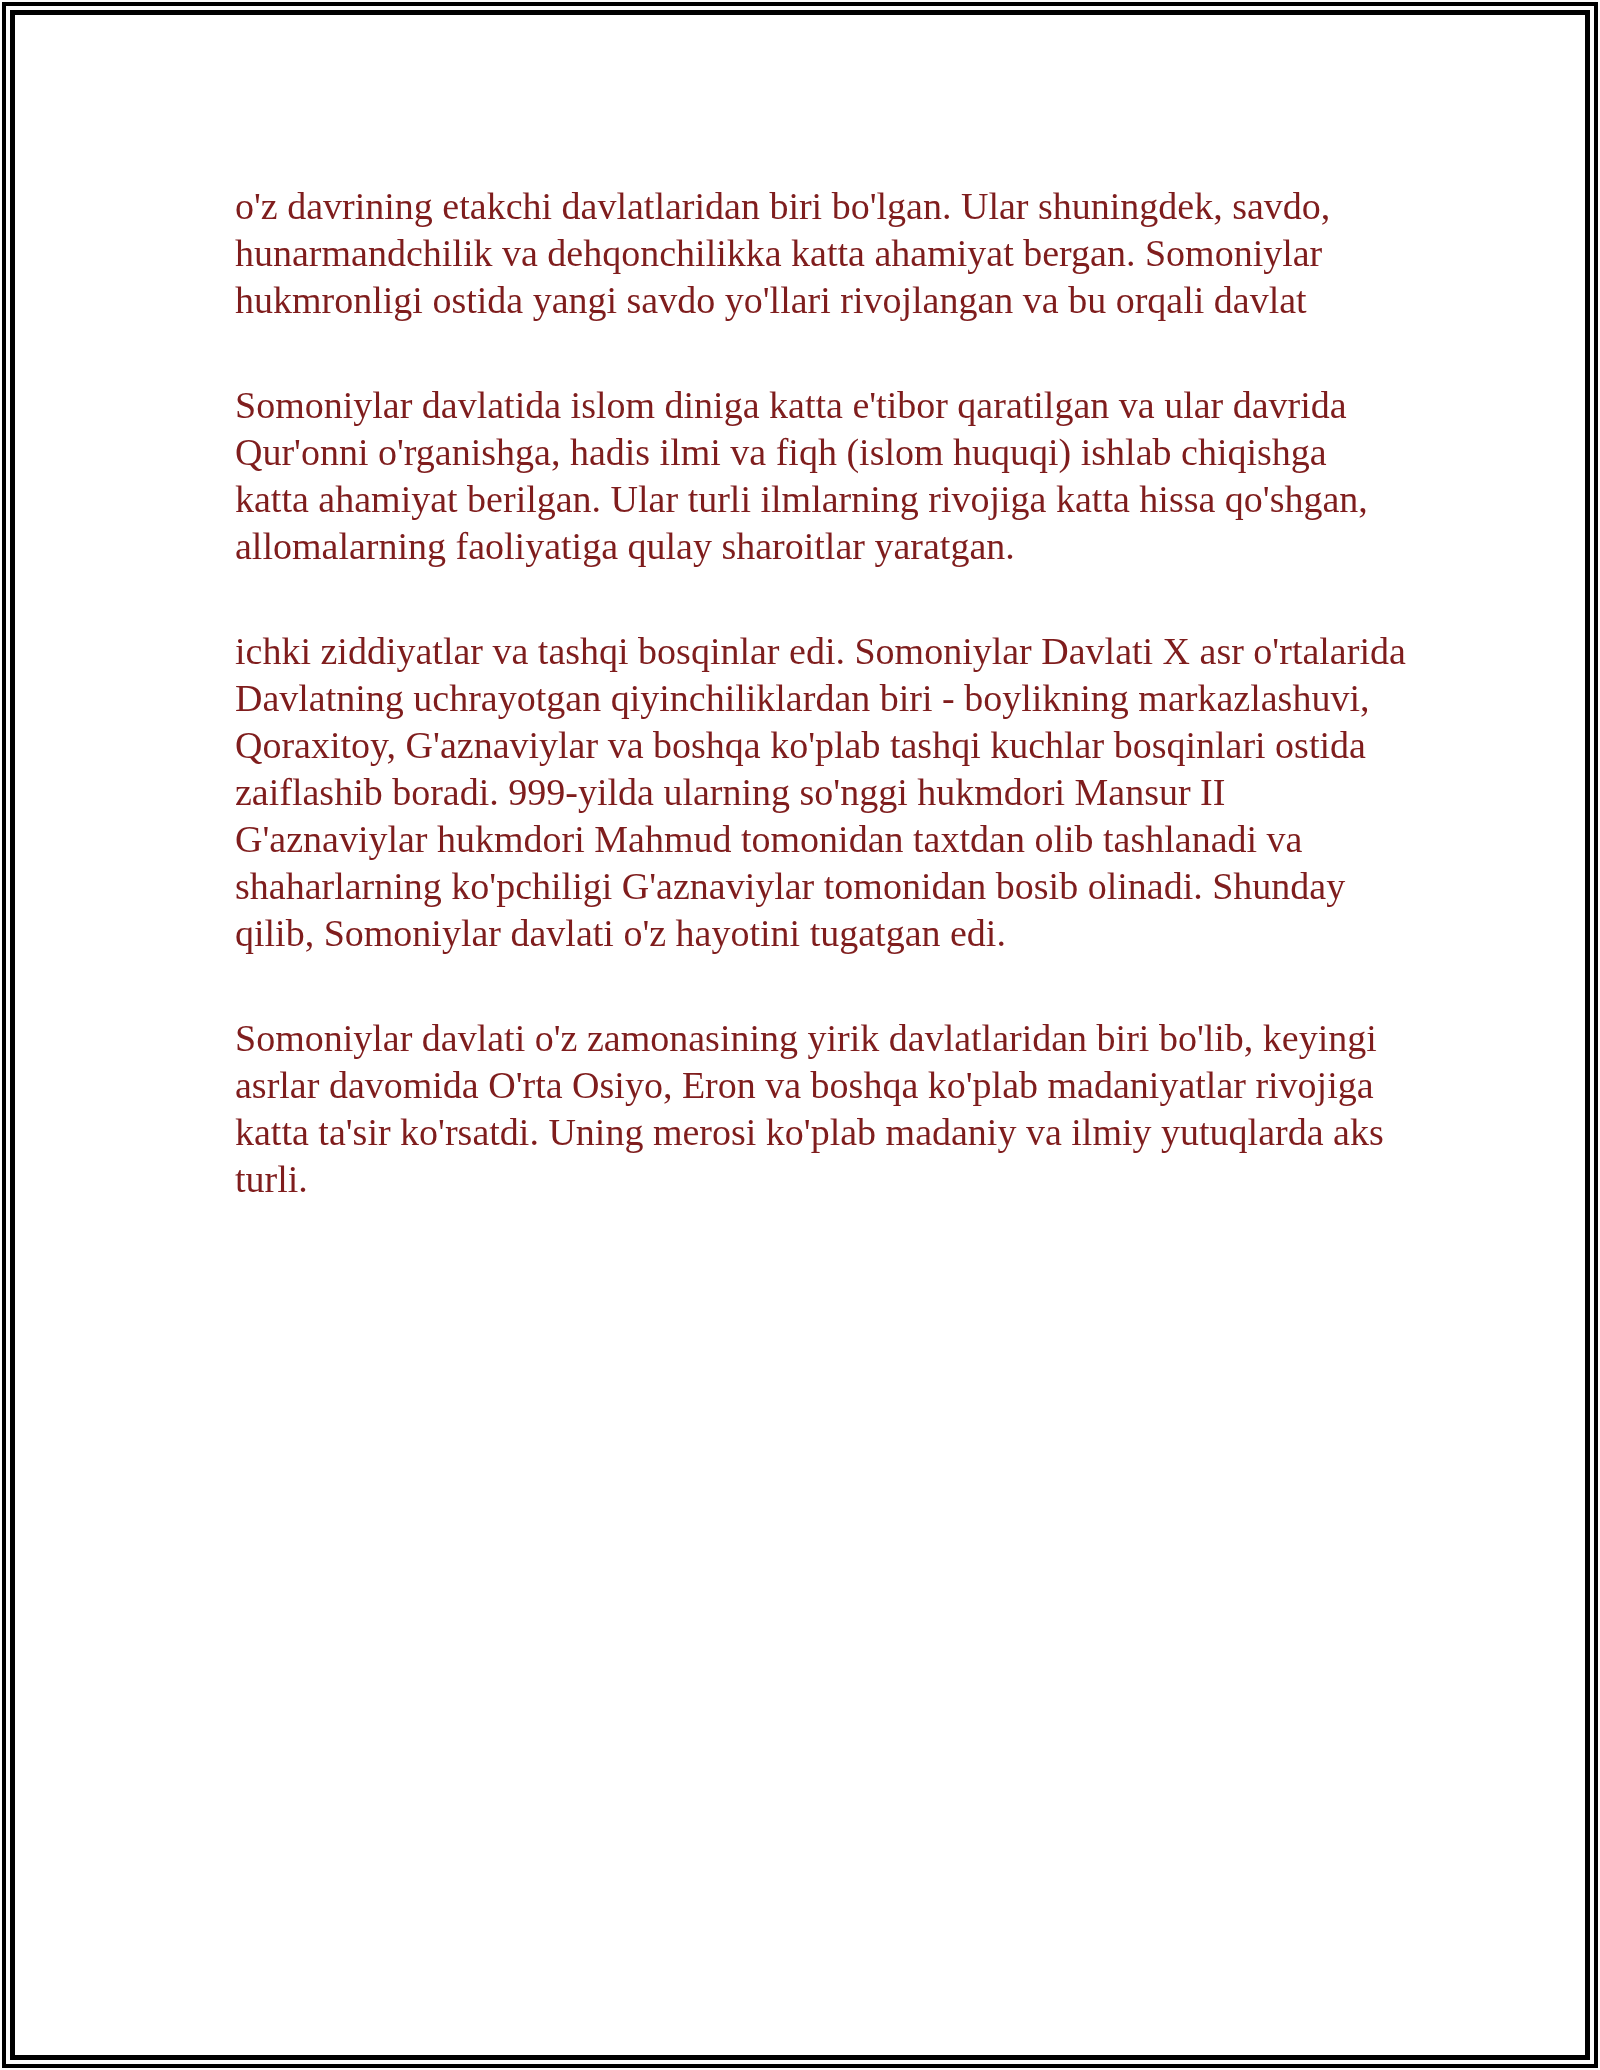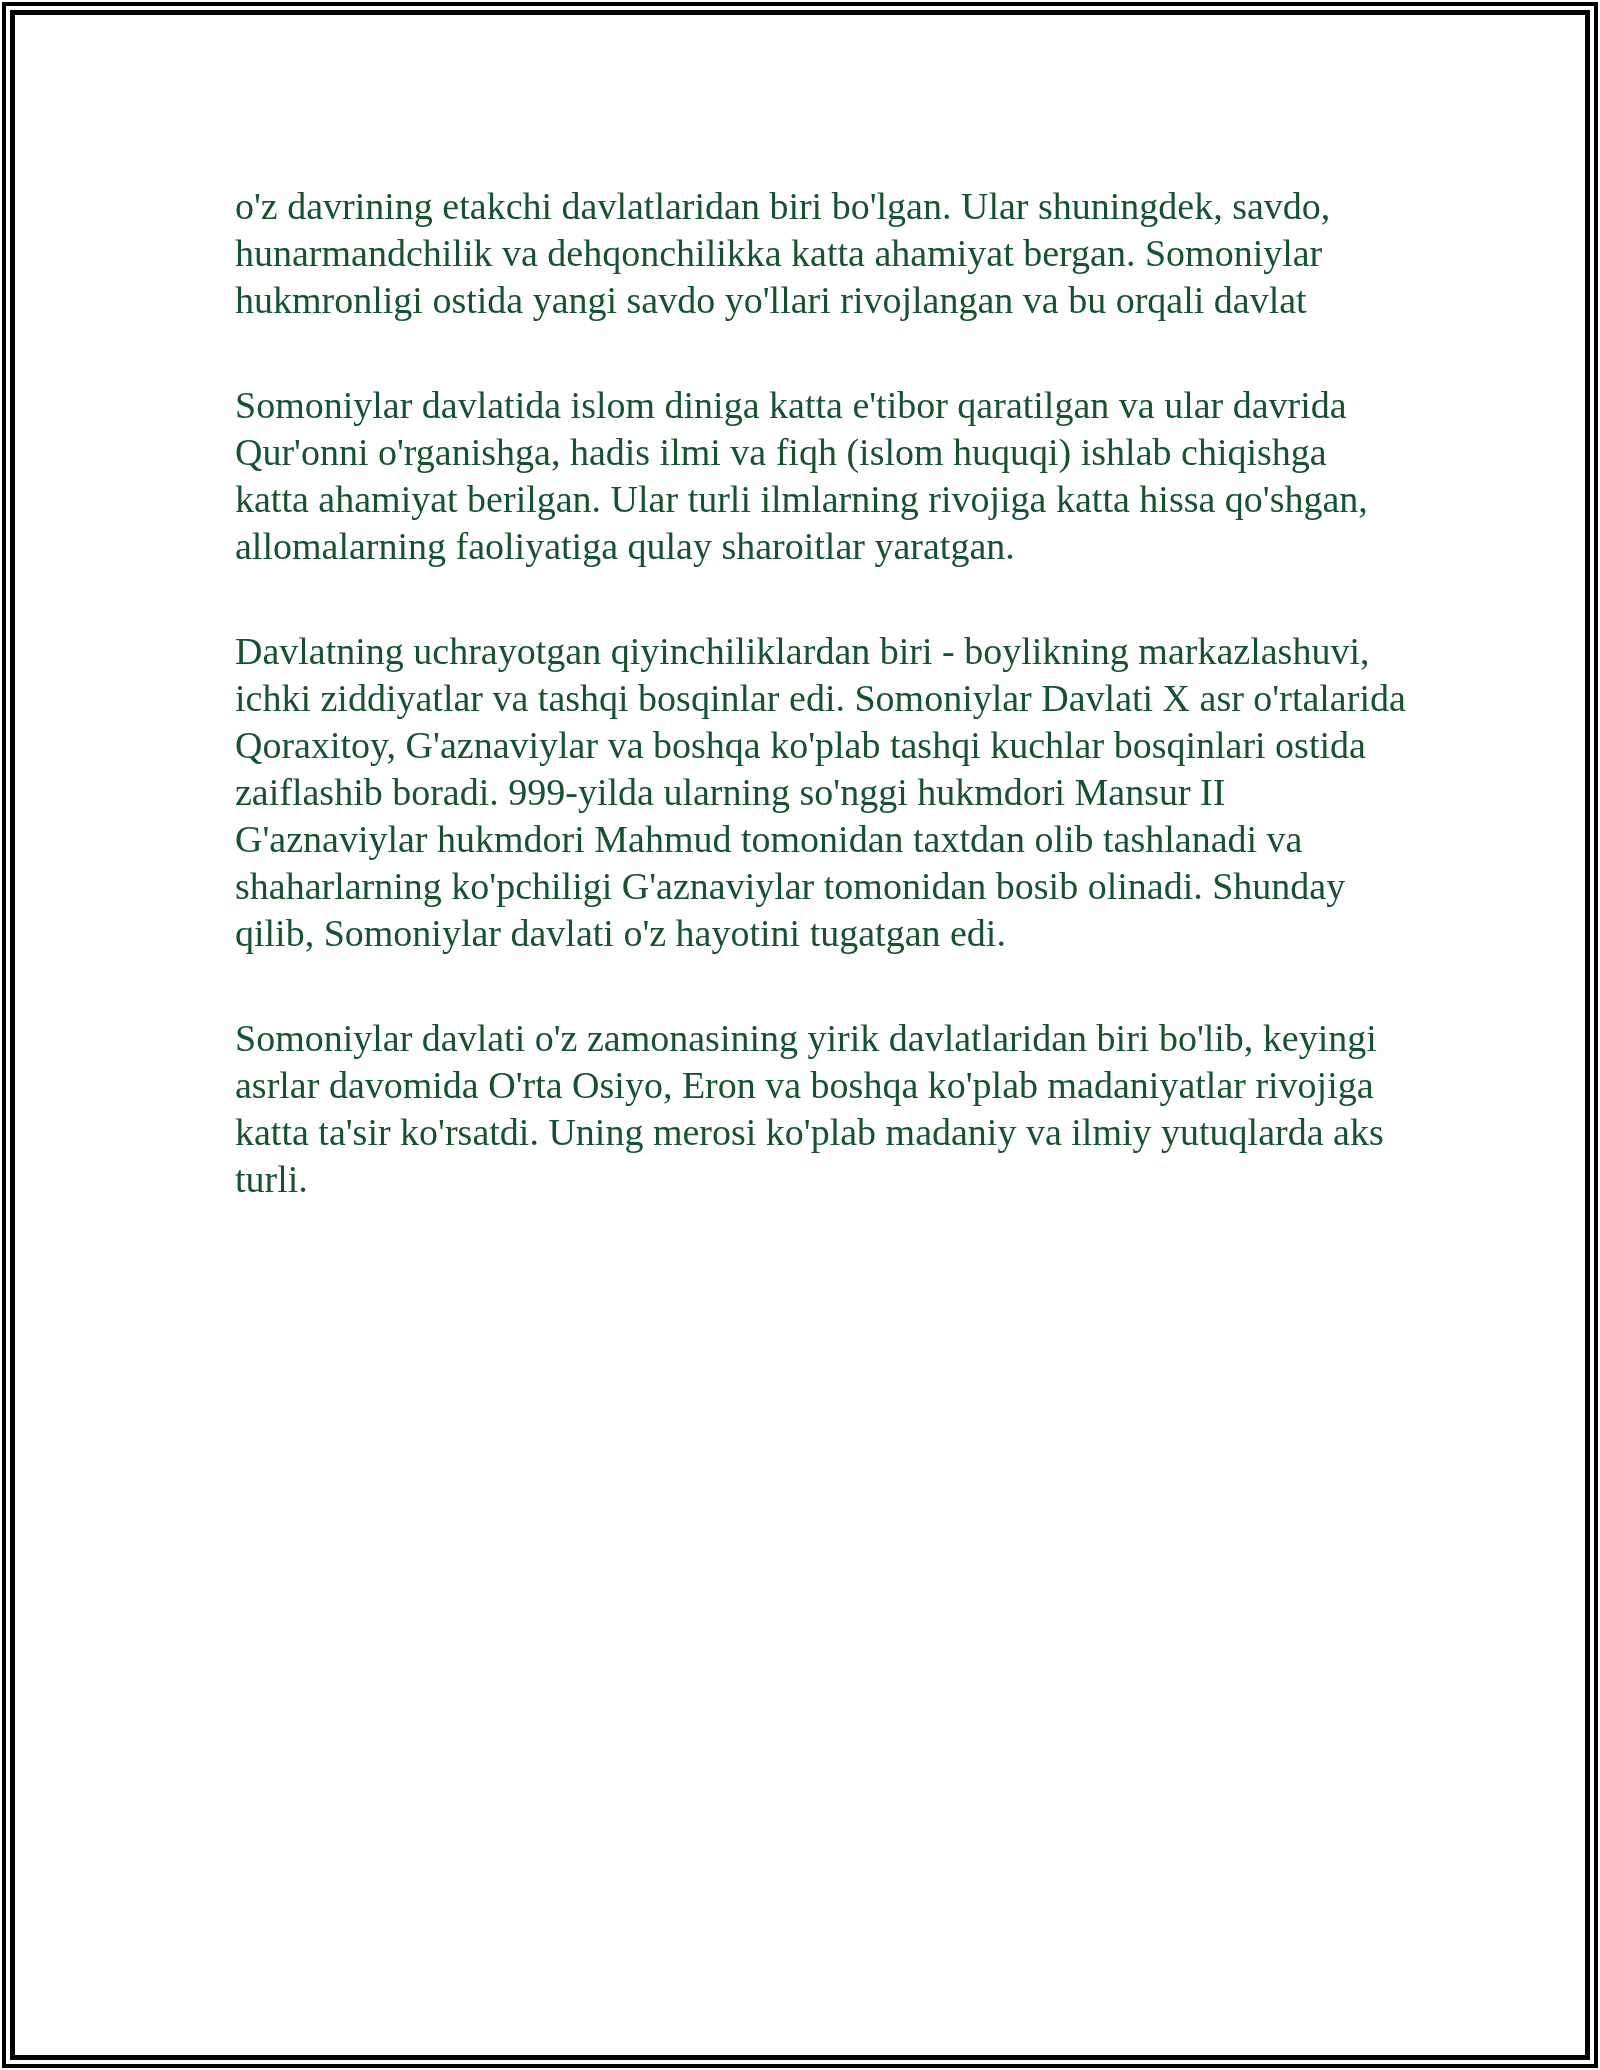--- a/index.html
+++ b/index.html
@@ -27,21 +27,21 @@
     pointer-events: none;
   }
   .content {
     position: absolute;
     left: 235px;
     top: 183px;
     width: 1140px;
     font-family: "Liberation Serif", "DejaVu Serif", serif;
     font-size: 38px;
     line-height: 47px;
-    color: #14532d;
+    color: #7f1d1d;
     text-align: left;
   }
   .para {
     margin: 0 0 58px 0;
     padding: 0;
   }
   .line {
     display: block;
     white-space: nowrap;
   }
@@ -58,22 +58,22 @@
         <span class="line">hunarmandchilik va dehqonchilikka katta ahamiyat bergan. Somoniylar</span>
         <span class="line">hukmronligi ostida yangi savdo yo'llari rivojlangan va bu orqali davlat</span>
       </p>
       <p class="para">
         <span class="line">Somoniylar davlatida islom diniga katta e'tibor qaratilgan va ular davrida</span>
         <span class="line">Qur'onni o'rganishga, hadis ilmi va fiqh (islom huquqi) ishlab chiqishga</span>
         <span class="line">katta ahamiyat berilgan. Ular turli ilmlarning rivojiga katta hissa qo'shgan,</span>
         <span class="line">allomalarning faoliyatiga qulay sharoitlar yaratgan.</span>
       </p>
       <p class="para">
+        <span class="line">ichki ziddiyatlar va tashqi bosqinlar edi. Somoniylar Davlati X asr o'rtalarida</span>
         <span class="line">Davlatning uchrayotgan qiyinchiliklardan biri - boylikning markazlashuvi,</span>
-        <span class="line">ichki ziddiyatlar va tashqi bosqinlar edi. Somoniylar Davlati X asr o'rtalarida</span>
         <span class="line">Qoraxitoy, G'aznaviylar va boshqa ko'plab tashqi kuchlar bosqinlari ostida</span>
         <span class="line">zaiflashib boradi. 999-yilda ularning so'nggi hukmdori Mansur II</span>
         <span class="line">G'aznaviylar hukmdori Mahmud tomonidan taxtdan olib tashlanadi va</span>
         <span class="line">shaharlarning ko'pchiligi G'aznaviylar tomonidan bosib olinadi. Shunday</span>
         <span class="line">qilib, Somoniylar davlati o'z hayotini tugatgan edi.</span>
       </p>
       <p class="para">
         <span class="line">Somoniylar davlati o'z zamonasining yirik davlatlaridan biri bo'lib, keyingi</span>
         <span class="line">asrlar davomida O'rta Osiyo, Eron va boshqa ko'plab madaniyatlar rivojiga</span>
         <span class="line">katta ta'sir ko'rsatdi. Uning merosi ko'plab madaniy va ilmiy yutuqlarda aks</span>

